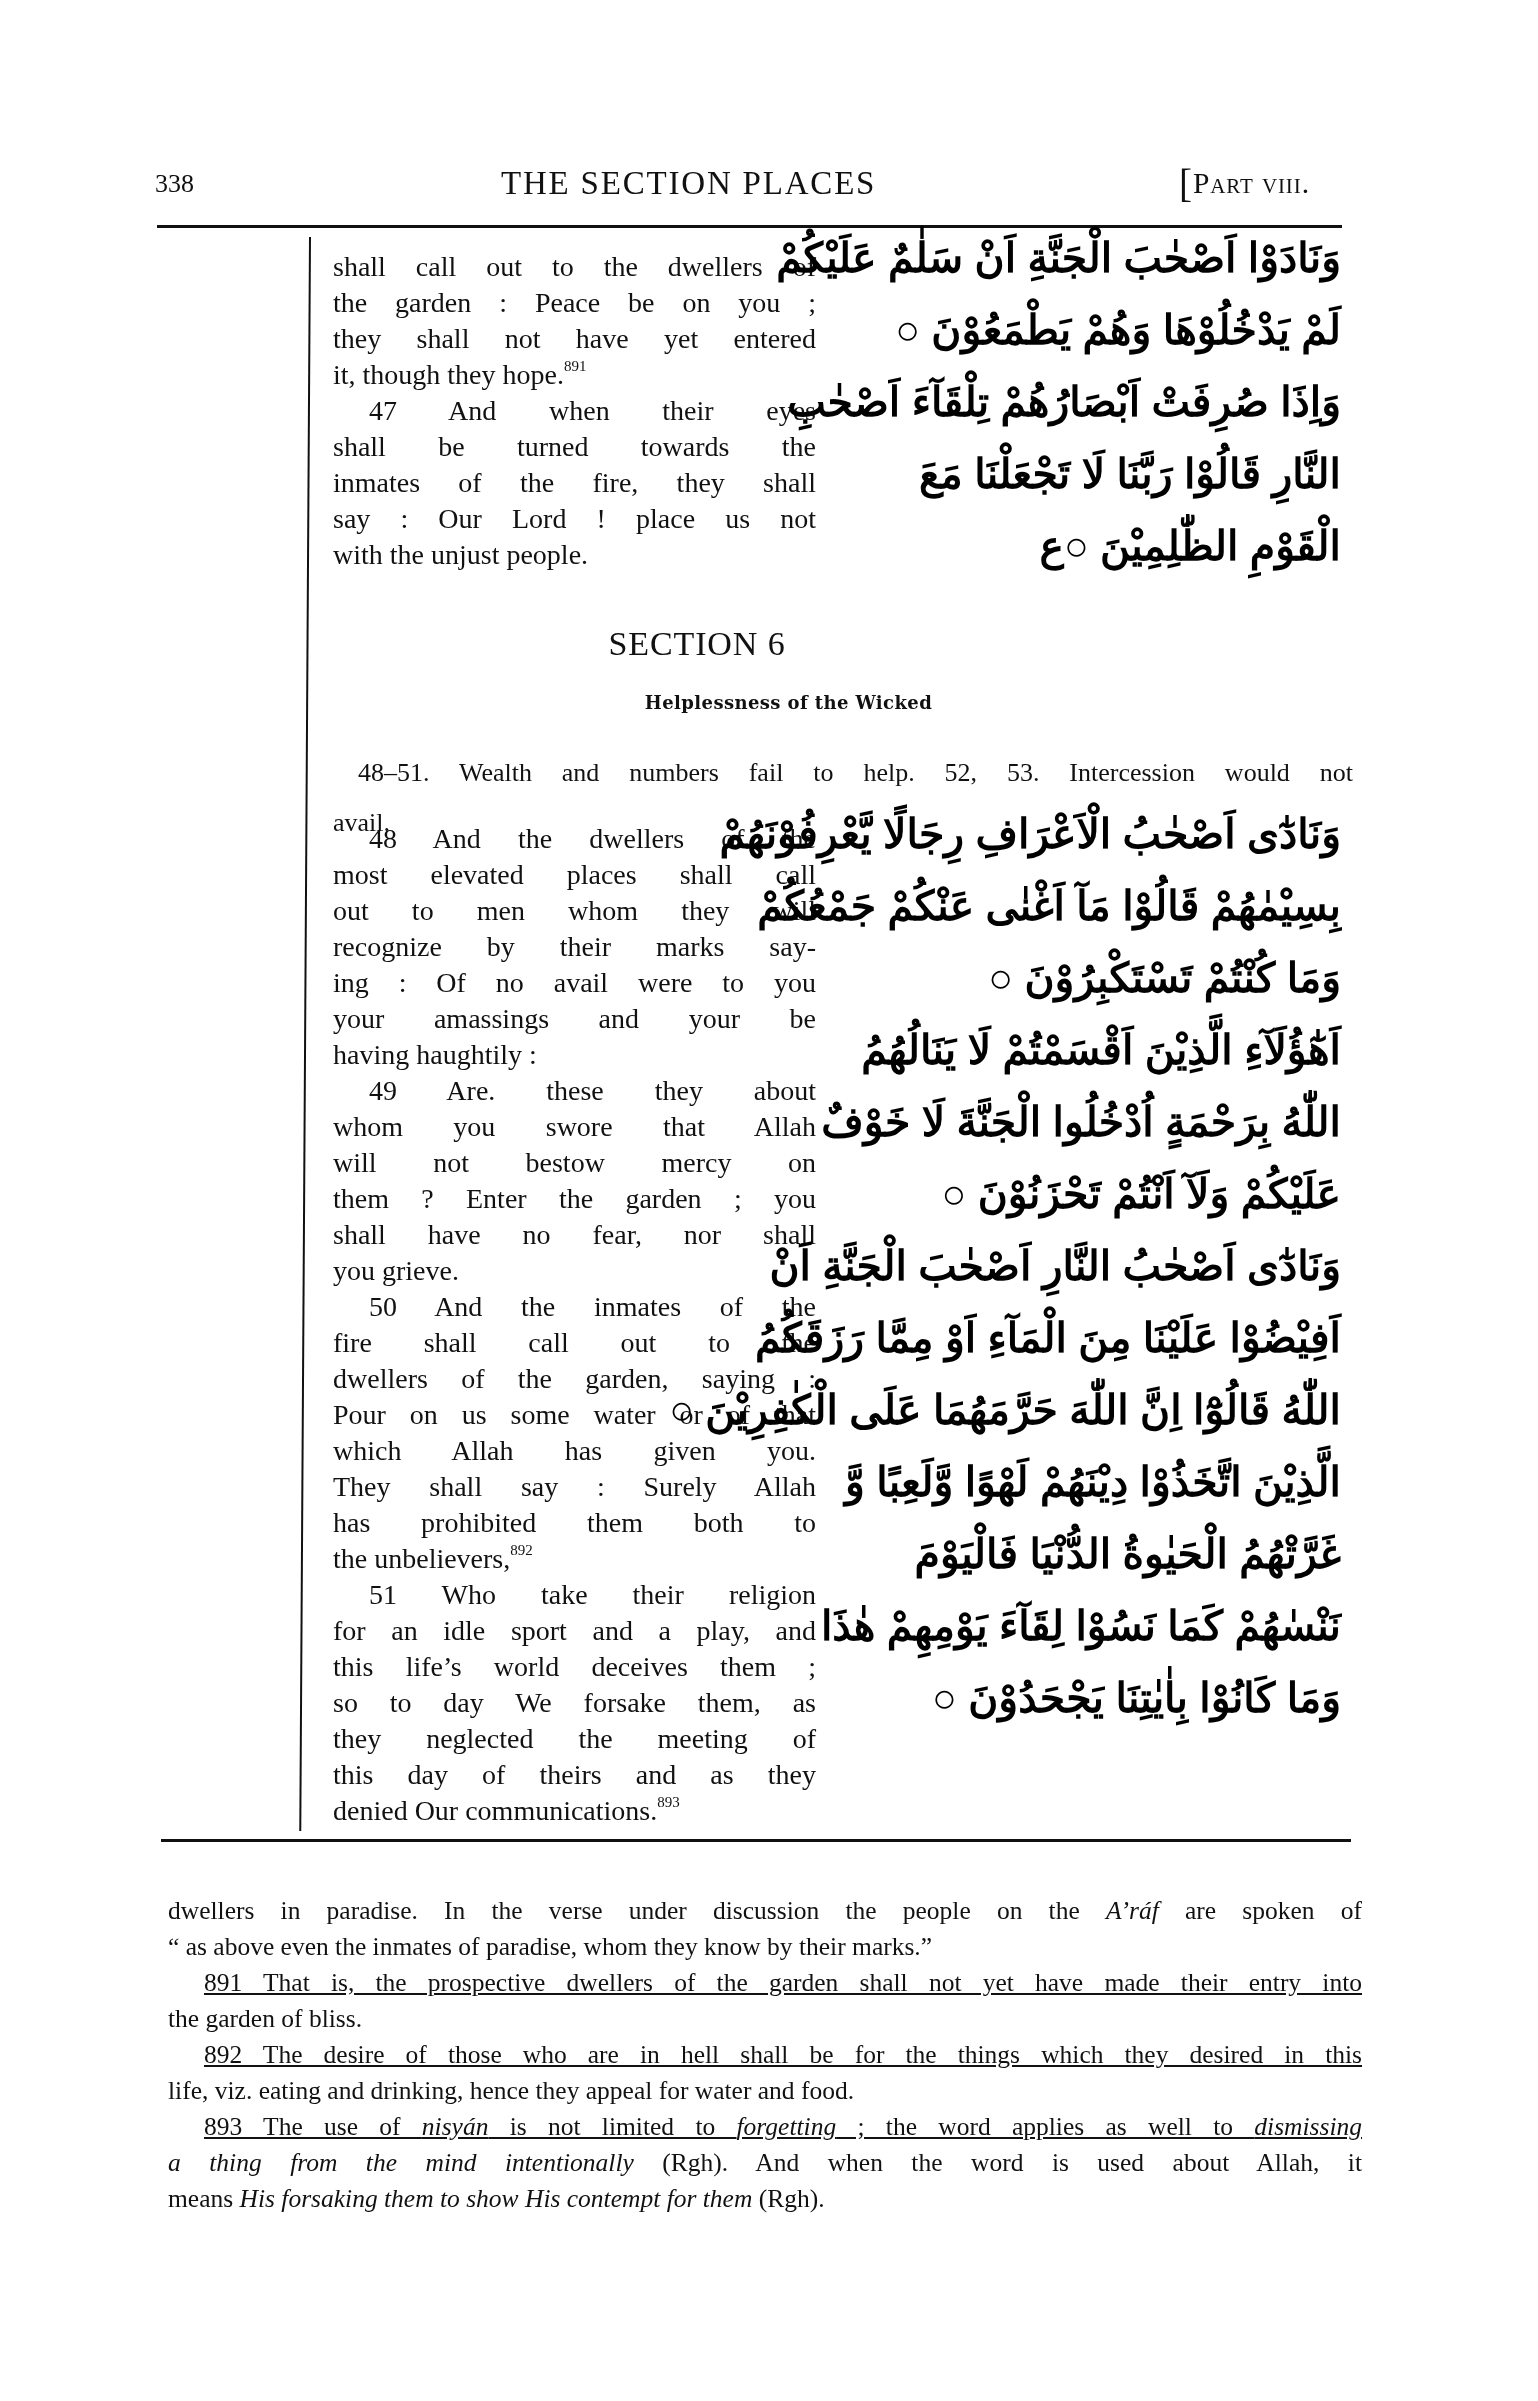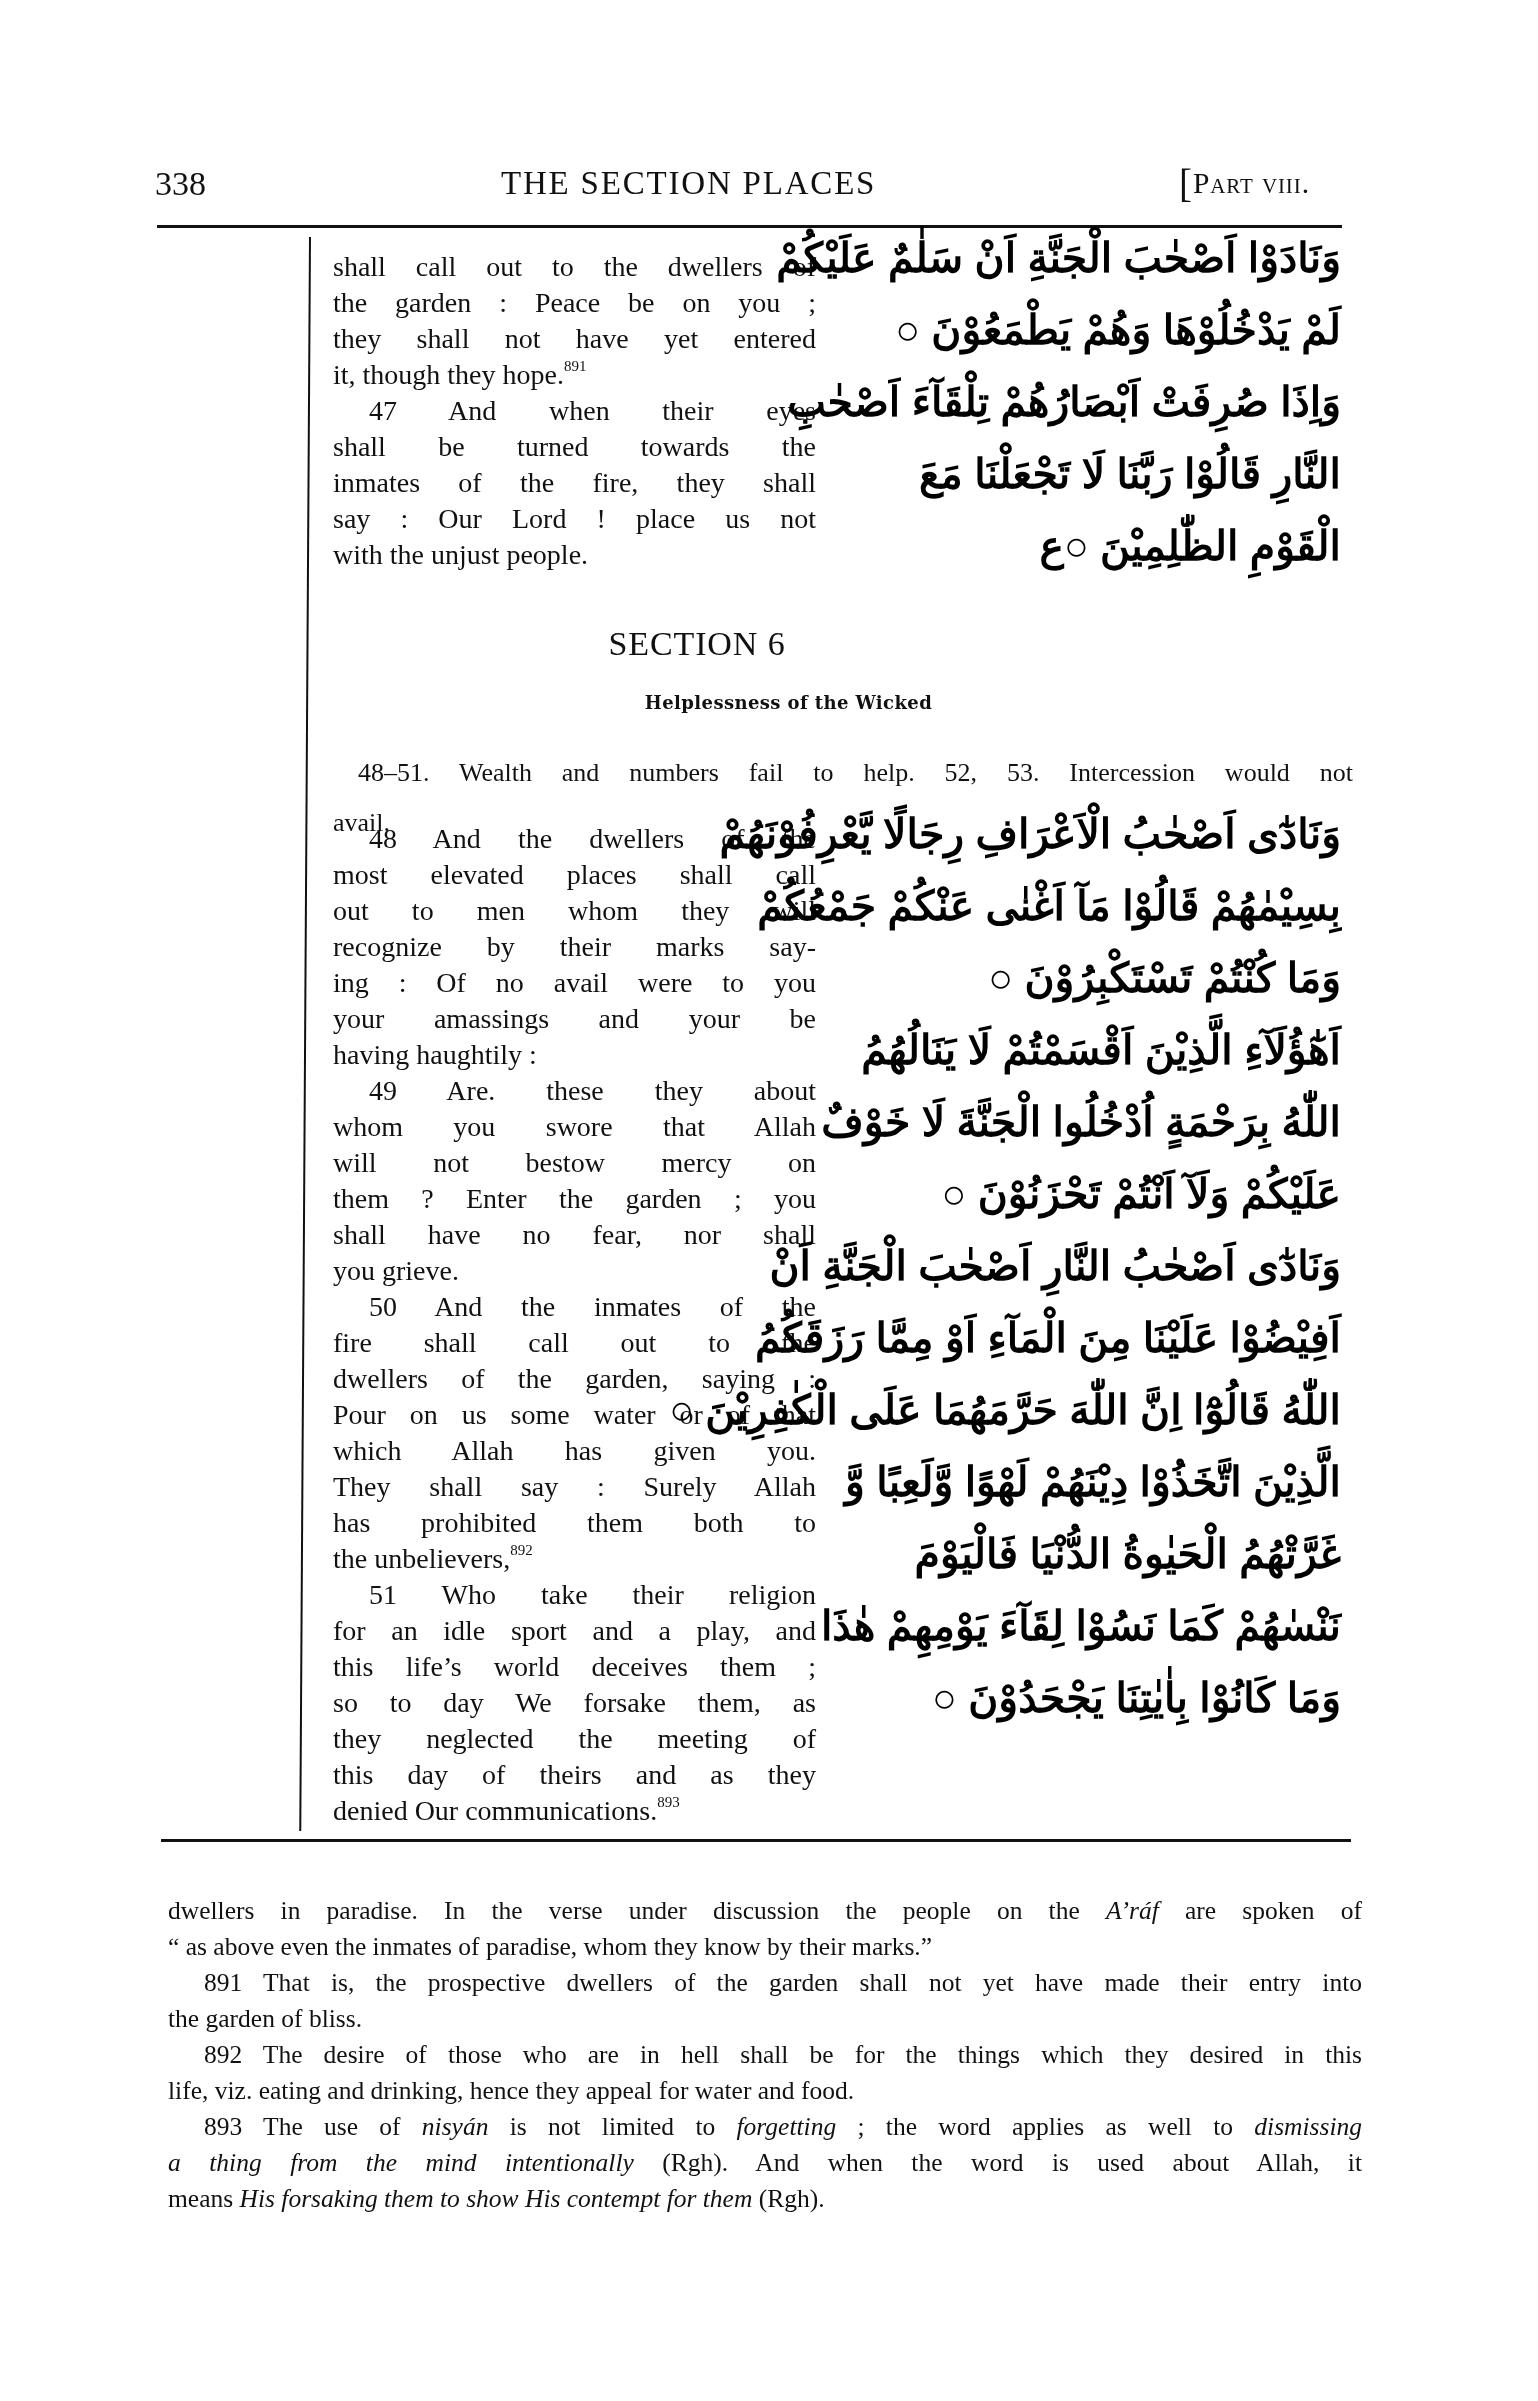--- a/index.html
+++ b/index.html
@@ -1,21 +1,21 @@
 <!DOCTYPE html>
 <html style="font-size:14.3px"><head>
 <meta charset="utf-8">
 <style>
   html, body { margin: 0; padding: 0; background: #ffffff; }
   body { width: 1538px; height: 2401px; position: relative; overflow: hidden;
          font-family: "Liberation Serif", "DejaVu Serif", serif; color: #111; }
   .abs { position: absolute; }
 
   
-  #page-number { left: 155px; top: 164px; font-size: 34px; line-height: 39px; }
+  #page-number { left: 155px; top: 164px; font-size: 26px; line-height: 39px; }
   #running-title { left: 501px; top: 164px; font-size: 33px; line-height: 39px; letter-spacing: 1.8px; }
   #part-label { left: 1179px; top: 164px; font-size: 29.5px; line-height: 39px; font-variant: small-caps; letter-spacing: 0.9px; }
   #part-label .bracket { font-size: 39px; vertical-align: -3.6px; }
 
   #top-rule { left: 157px; top: 225px; width: 1185px; height: 2.7px; background: #111; }
   #bottom-rule { left: 161px; top: 1839px; width: 1190px; height: 2.7px; background: #111; }
   #column-rule { left: 309px; top: 237px; width: 1.8px; height: 1594px; background: #111; transform: rotate(0.35deg); transform-origin: top left; }
 
   
   .en { left: 333px; width: 483px; font-size: 28px; line-height: 36px; text-align: justify; }
@@ -36,21 +36,21 @@
   
   #section-title { left: 0; width: 1340px; top: 624px; text-align: center; font-size: 34px; line-height: 39px; padding-left: 54px; box-sizing: border-box; letter-spacing: 0.9px; }
   #section-subtitle { left: 0; width: 1538px; top: 687px; text-align: center; font-size: 18px; line-height: 32px; font-weight: bold; padding-left: 39px; box-sizing: border-box; font-family: "DejaVu Serif", serif; letter-spacing: 0.4px; }
   #section-summary { left: 333px; width: 1020px; top: 738px; font-size: 26px; line-height: 30px; text-indent: 25px; }
   #section-summary span { display:block;margin-top:20px; }
 
   
   .fnblock { left: 168px; width: 1194px; font-size: 25.5px; line-height: 36px; }
   .fnblock .line { display: block; white-space: nowrap; text-align: justify; text-align-last: justify; }
   .fnblock .line.last { text-align-last: left; }
-  .fnblock .line.indent { padding-left: 36px; }
+  .fnblock .line.indent { padding-left: 36px; text-decoration: underline; }
   #footnotes { top: 1893px; }
   i { font-style: italic; }
 </style>
 </head>
 <body>
 
 <div class="abs" id="page-number">338</div>
 <div class="abs" id="running-title">THE SECTION PLACES</div>
 <div class="abs" id="part-label"><span class="bracket">[</span><span>Part viii.</span></div>
 

